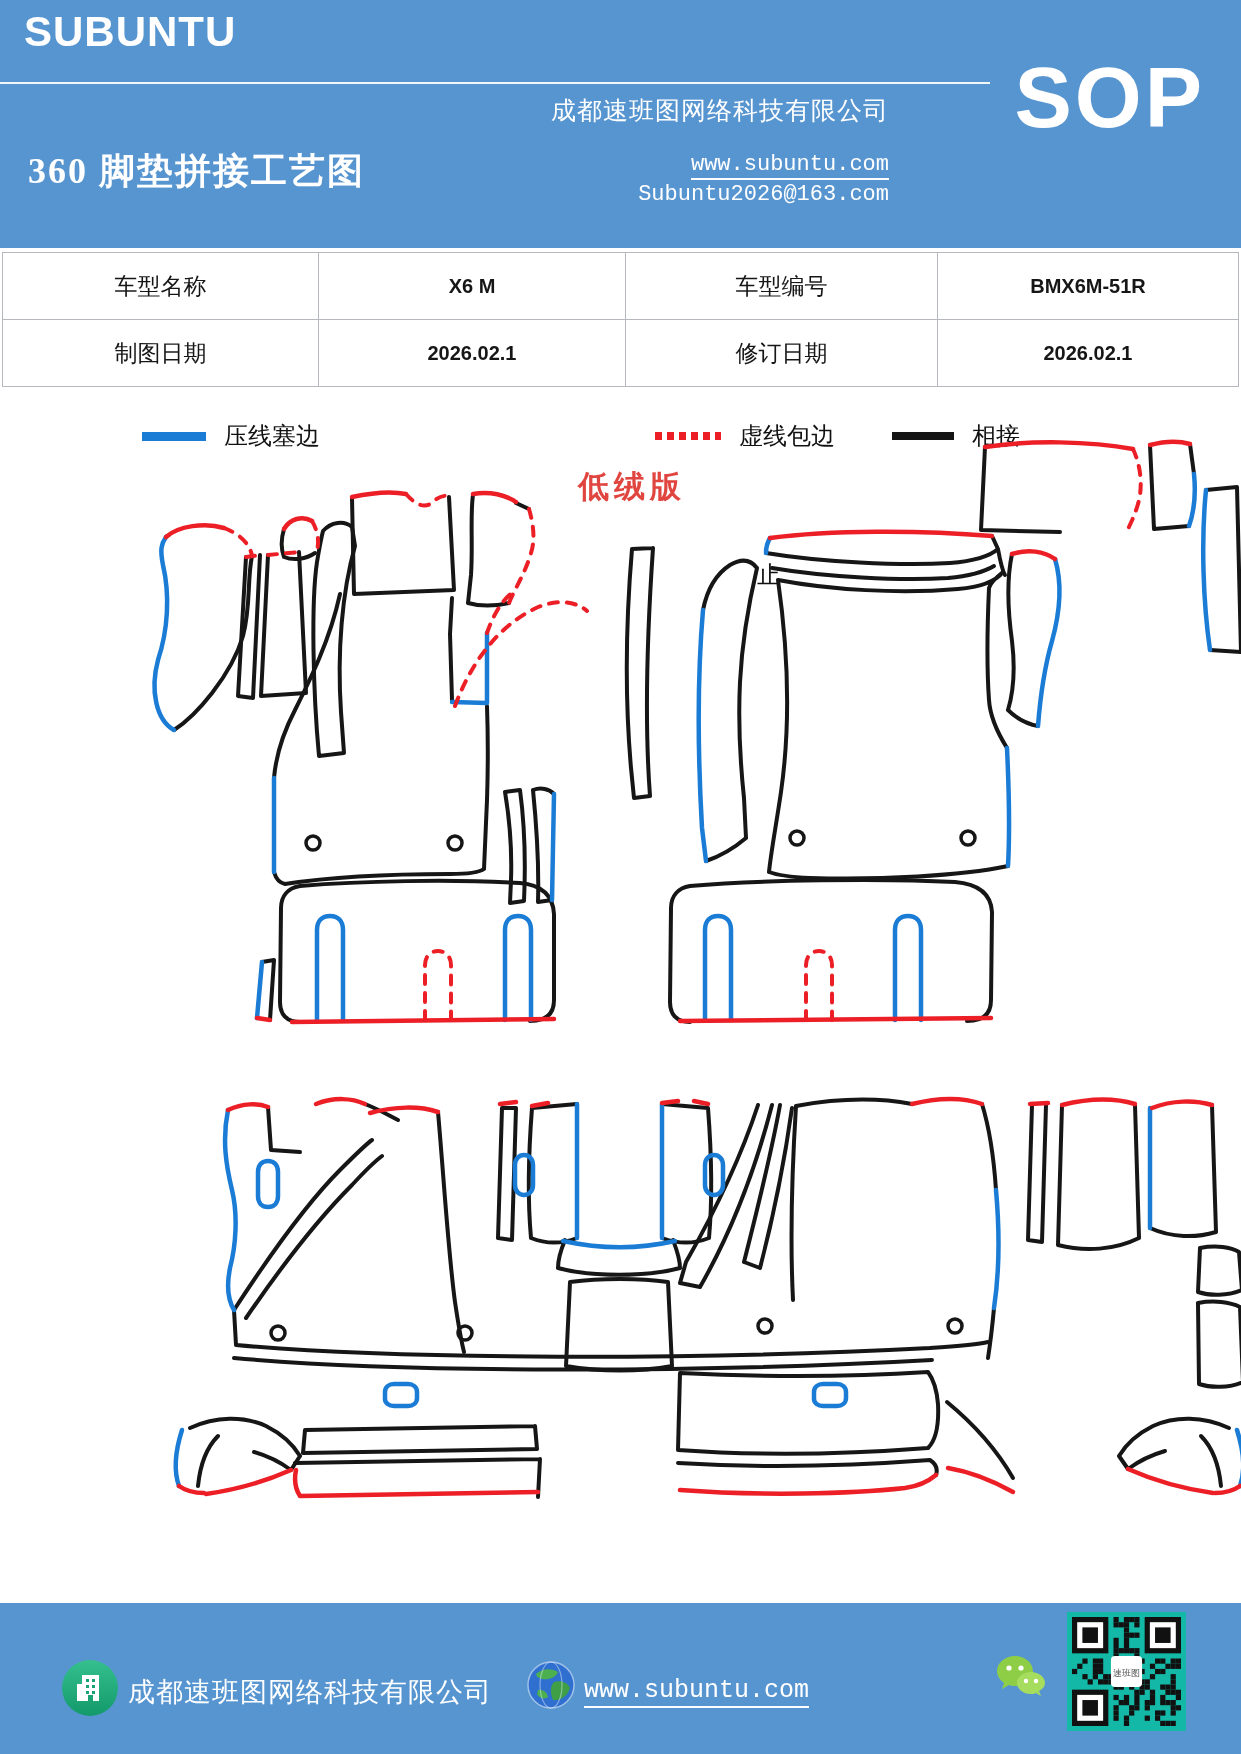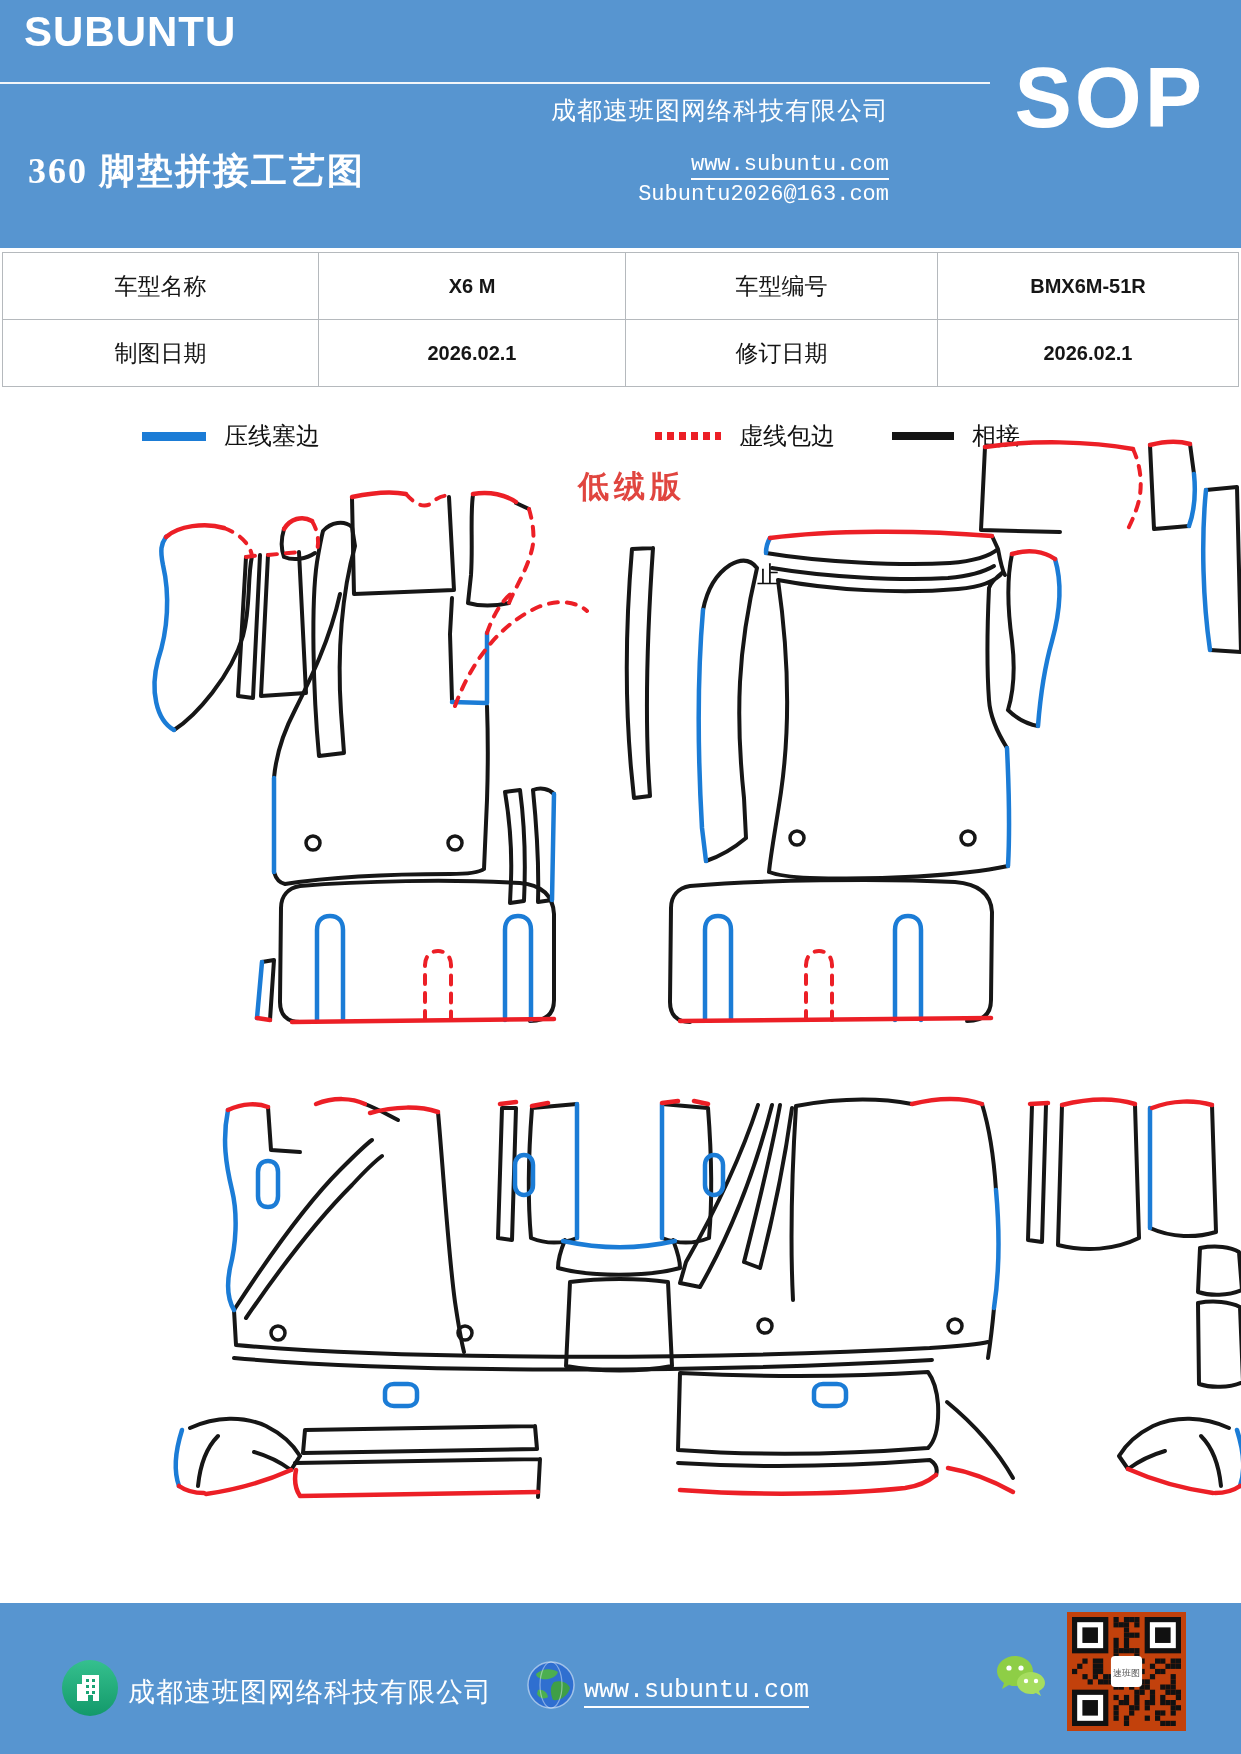--- a/index.html
+++ b/index.html
@@ -46,21 +46,21 @@
   .variant-label{font-family:"Liberation Serif",serif;font-size:31px;font-weight:700;
           fill:#e0453f;letter-spacing:5px;}
   .orient-mark{font-family:"Liberation Serif",serif;font-size:24px;fill:#111;}
   
   .footer{position:absolute;left:0;top:1603px;width:1241px;height:151px;background:#5795d0;}
   .f-company{position:absolute;left:128px;top:1674px;color:#fff;font-size:27px;
         font-family:"Liberation Serif",serif;letter-spacing:1px;}
   .f-website{position:absolute;left:584px;top:1676px;color:#fff;font-size:25px;
         font-family:"Liberation Mono",monospace;border-bottom:2px solid #fff;padding-bottom:1px;}
   .icon-abs{position:absolute;}
-  .qr-box{position:absolute;left:1067px;top:1612px;width:119px;height:119px;background:#c2410c;}
+  .qr-box{position:absolute;left:1067px;top:1612px;width:119px;height:119px;background:#14b8a6;}
   .qr-box svg{position:absolute;left:5px;top:5px;}
 </style>
 </head>
 <body>
 
 <div class="header">
   <div class="logo">SUBUNTU</div>
   <div class="hrule"></div>
   <div class="doc-title">360 脚垫拼接工艺图</div>
   <div class="company-top">成都速班图网络科技有限公司</div>

